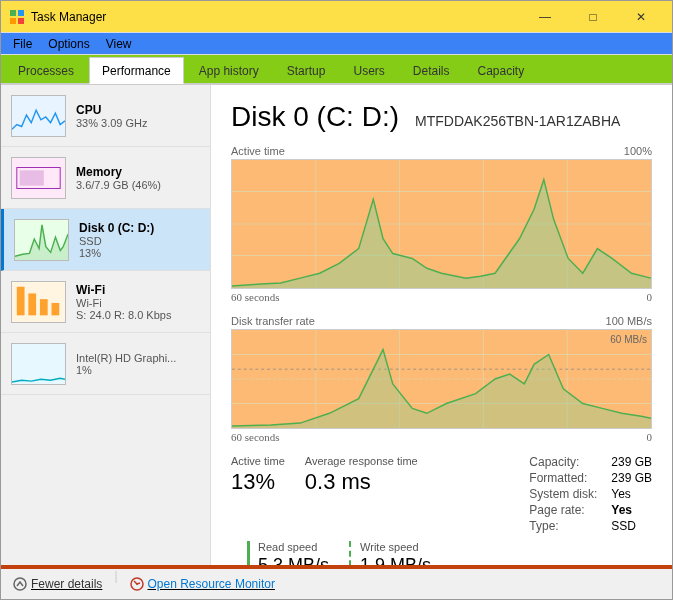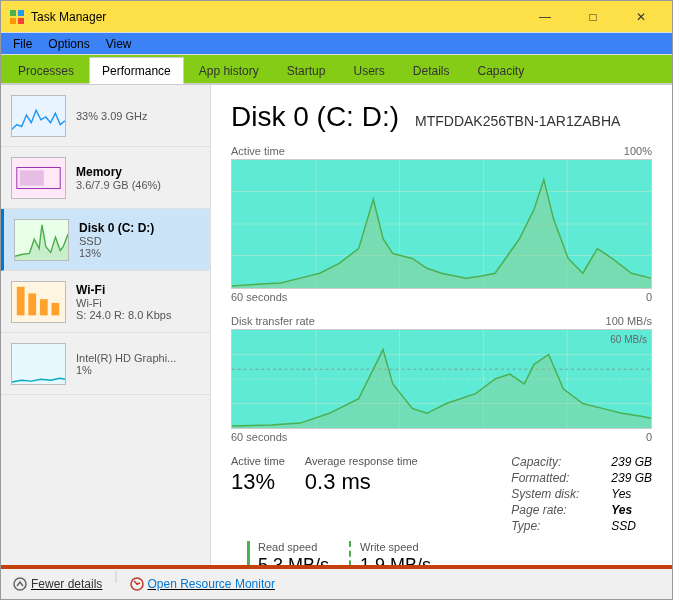--- a/index.html
+++ b/index.html
@@ -198,31 +198,32 @@
     .chart-header {
       display: flex;
       justify-content: space-between;
       font-size: 11px;
       color: #666;
       margin-bottom: 2px;
     }
     
     .chart-container {
       border: 1px solid #ccc;
-      background: #5eead4;
+      background: #fdba74;
       position: relative;
       overflow: hidden;
     }
     
     .chart-footer {
       display: flex;
       justify-content: space-between;
       font-size: 11px;
       color: #666;
       margin-top: 2px;
+      font-family: Liberation Serif, serif;
     }
     
     .stats-row {
       display: flex;
       gap: 20px;
       margin-top: 12px;
     }
     
     .stat-group {
       display: flex;
@@ -255,23 +256,22 @@
     
     .right-stats {
       display: flex;
       flex-direction: column;
       gap: 2px;
       margin-left: auto;
     }
     
     .right-stat-row {
       display: flex;
-      gap: 20px;
-      font-size: 12px;
-      font-style: italic;
+      gap: 2px;
+      font-size: 12px;
     }
     
     .right-stat-key {
       color: #555;
       min-width: 80px;
     }
     
     .right-stat-val {
       color: #000;
       font-weight: 500;
@@ -362,20 +362,21 @@
 
     <div class="sidebar">
 
       <div class="sidebar-item">
         <div class="sidebar-graph cpu-graph">
           <svg class="mini" viewBox="0 0 55 42" preserveAspectRatio="none">
             <polyline points="0,35 5,30 10,32 15,20 20,28 25,15 30,25 35,22 40,28 45,18 50,30 55,26" fill="none" stroke="#2196f3" stroke-width="1.5"></polyline>
           </svg>
         </div>
         <div class="sidebar-info">
+          <div class="sidebar-title">CPU</div>
           <div class="sidebar-subtitle">33% 3.09 GHz</div>
         </div>
       </div>
 
       <div class="sidebar-item">
         <div class="sidebar-graph memory-graph">
           <svg class="mini" viewBox="0 0 55 42" preserveAspectRatio="none">
             <rect x="5" y="10" width="45" height="22" fill="none" stroke="#9c27b0" stroke-width="1"></rect>
             <rect x="8" y="13" width="25" height="16" fill="#d8a0d8" opacity="0.6"></rect>
           </svg>

